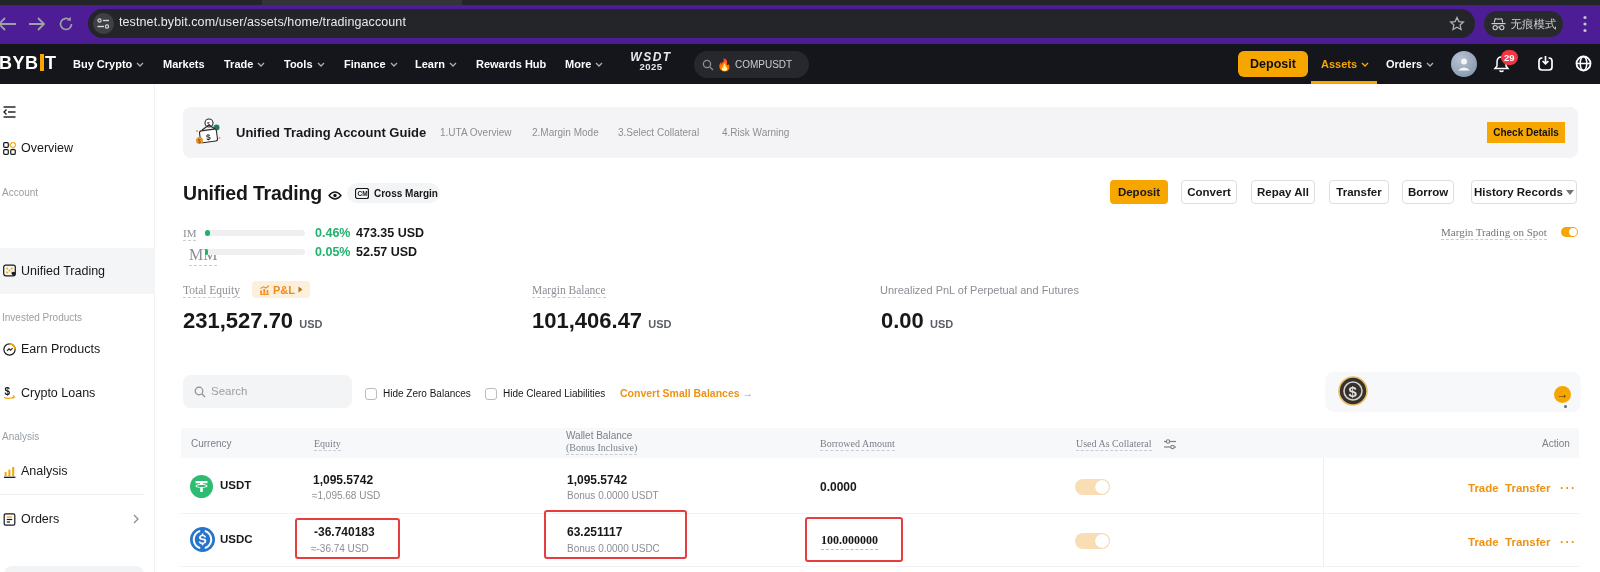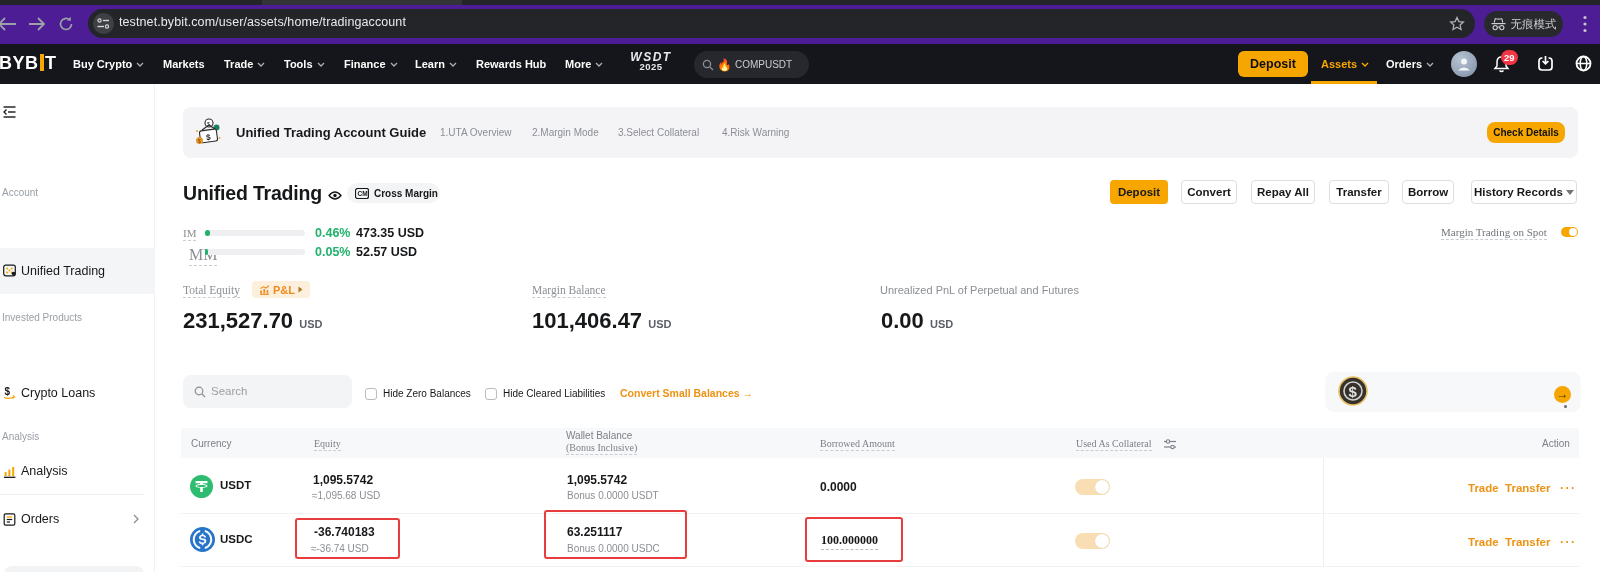--- a/index.html
+++ b/index.html
@@ -176,40 +176,57 @@
 
   <div id="side">
 
     <svg class="abs" style="left:3px;top:22px" width="13" height="12" viewBox="0 0 13 12">
         <line x1="0.5" y1="1" x2="12.5" y2="1" stroke="#17181a" stroke-width="1.4"></line>
         <line x1="5" y1="6" x2="12.5" y2="6" stroke="#17181a" stroke-width="1.4"></line>
         <path d="M3.5 3.5 L1 6 L3.5 8.5" stroke="#17181a" stroke-width="1.3" fill="none"></path>
         <line x1="0.5" y1="11" x2="12.5" y2="11" stroke="#17181a" stroke-width="1.4"></line>
       </svg>
 
+    <div class="sideitem" style="top:52px">
+      <svg class="ic" style="top:6px" viewBox="0 0 13 13">
+          <rect x="0.7" y="0.7" width="4.6" height="4.6" rx="1" fill="none" stroke="#17181a" stroke-width="1.2"></rect>
+          <rect x="0.7" y="7.7" width="4.6" height="4.6" rx="1" fill="none" stroke="#17181a" stroke-width="1.2"></rect>
+          <rect x="7.7" y="7.7" width="4.6" height="4.6" rx="1" fill="none" stroke="#17181a" stroke-width="1.2"></rect>
+          <rect x="7.6" y="0.6" width="4.8" height="4.8" rx="1" transform="rotate(45 10 3)" fill="none" stroke="#f7a600" stroke-width="1.2"></rect>
+        </svg>
+      <div class="tx">Overview</div>
+    </div>
 
     <div class="sidelabel" style="top:103px">Account</div>
 
 
     <div class="abs" style="left:0;top:164px;width:155px;height:46px;background:#f4f5f6"></div>
     <div class="sideitem" style="top:175px">
       <svg class="ic" style="top:5px" viewBox="0 0 13 13">
           <rect x="0.7" y="1.2" width="11.6" height="10.6" rx="2" fill="none" stroke="#17181a" stroke-width="1.2"></rect>
           <circle cx="4.2" cy="4.6" r="1" fill="#f7a600"></circle>
           <circle cx="8.8" cy="4.6" r="1" fill="#f7a600"></circle>
           <circle cx="4.2" cy="8.4" r="1" fill="#f7a600"></circle>
           <circle cx="8.8" cy="8.4" r="1" fill="#f7a600"></circle>
           <circle cx="6.5" cy="6.5" r="1" fill="#f7a600"></circle>
           <circle cx="10.5" cy="9.5" r="1.8" fill="#17181a"></circle>
         </svg>
       <div class="tx">Unified Trading</div>
     </div>
 
     <div class="sidelabel" style="top:228px">Invested Products</div>
 
+    <div class="sideitem" style="top:253px">
+      <svg class="ic" style="top:6px" viewBox="0 0 13 13">
+          <circle cx="6.5" cy="6.5" r="5.6" fill="none" stroke="#17181a" stroke-width="1.2"></circle>
+          <path d="M6.5 0.9 A5.6 5.6 0 0 1 12.1 6.5" fill="none" stroke="#f7a600" stroke-width="1.6"></path>
+          <path d="M4 7.8 L6 5.8 L7.6 7.2 L9.6 5" fill="none" stroke="#17181a" stroke-width="1.1"></path>
+        </svg>
+      <div class="tx">Earn Products</div>
+    </div>
 
     <div class="sideitem" style="top:297px">
       <svg class="ic" style="top:5px" viewBox="0 0 13 13">
           <text x="1.5" y="9" font-size="10" font-weight="bold" fill="#17181a">$</text>
           <path d="M1 11.5 Q5 13.5 11.5 11 L10 9.5 M11.5 11 L9.5 12.2" fill="none" stroke="#f7a600" stroke-width="1.2"></path>
         </svg>
       <div class="tx">Crypto Loans</div>
     </div>
 
     <div class="sidelabel" style="top:347px">Analysis</div>
@@ -255,21 +272,21 @@
       <text x="2.8" y="25" font-size="5.5" fill="#7a4a00">$</text>
       <path d="M7 12 L14 7 L20 11" stroke="#2b2b2b" stroke-width="1.1" fill="none"></path>
       <circle cx="2" cy="13" r="0.9" fill="#e8962e"></circle>
         <circle cx="24.5" cy="20" r="0.9" fill="#e8962e"></circle>
     </svg>
     <div class="abs dark" style="left:81px;top:41px;font-size:13px;font-weight:700;white-space:nowrap">Unified Trading Account Guide</div>
     <div class="abs gray" style="left:285px;top:43px;font-size:10px;white-space:nowrap">1.UTA Overview</div>
     <div class="abs gray" style="left:377px;top:43px;font-size:10px;white-space:nowrap">2.Margin Mode</div>
     <div class="abs gray" style="left:463px;top:43px;font-size:10px;white-space:nowrap">3.Select Collateral</div>
     <div class="abs gray" style="left:567px;top:43px;font-size:10px;white-space:nowrap">4.Risk Warning</div>
-    <div class="abs" style="left:1332px;top:38px;width:78px;height:21px;background:#f7a600;border-radius:8px;color:#111;font-size:10px;font-weight:700;text-align:center;line-height:21px;white-space:nowrap">Check Details</div>
+    <div class="abs" style="left:1332px;top:38px;width:78px;height:21px;background:#f7a600;border-radius:0;color:#111;font-size:10px;font-weight:700;text-align:center;line-height:21px;white-space:nowrap">Check Details</div>
 
     <div class="abs dark" style="left:28px;top:98px;font-size:19.5px;font-weight:700;letter-spacing:-0.2px;white-space:nowrap">Unified Trading</div>
     <svg class="abs" style="left:173px;top:106px" width="14" height="11" viewBox="0 0 14 11">
         <path d="M1 5.5 Q7 -1.5 13 5.5 Q7 12.5 1 5.5 Z" fill="none" stroke="#17181a" stroke-width="1.3"></path>
         <circle cx="7" cy="5.5" r="1.7" fill="#17181a"></circle>
       </svg>
     <div class="abs" style="left:192px;top:99px;width:93px;height:20px;border-radius:10px;background:#f3f4f5;display:flex;align-items:center;padding-left:8px;gap:5px">
       <svg width="14" height="11" viewBox="0 0 14 11">
           <rect x="0.5" y="0.5" width="13" height="10" rx="2" fill="none" stroke="#17181a" stroke-width="1.2"></rect>
           <text x="2.5" y="8" font-size="6.5" font-weight="bold" fill="#17181a">CM</text>

